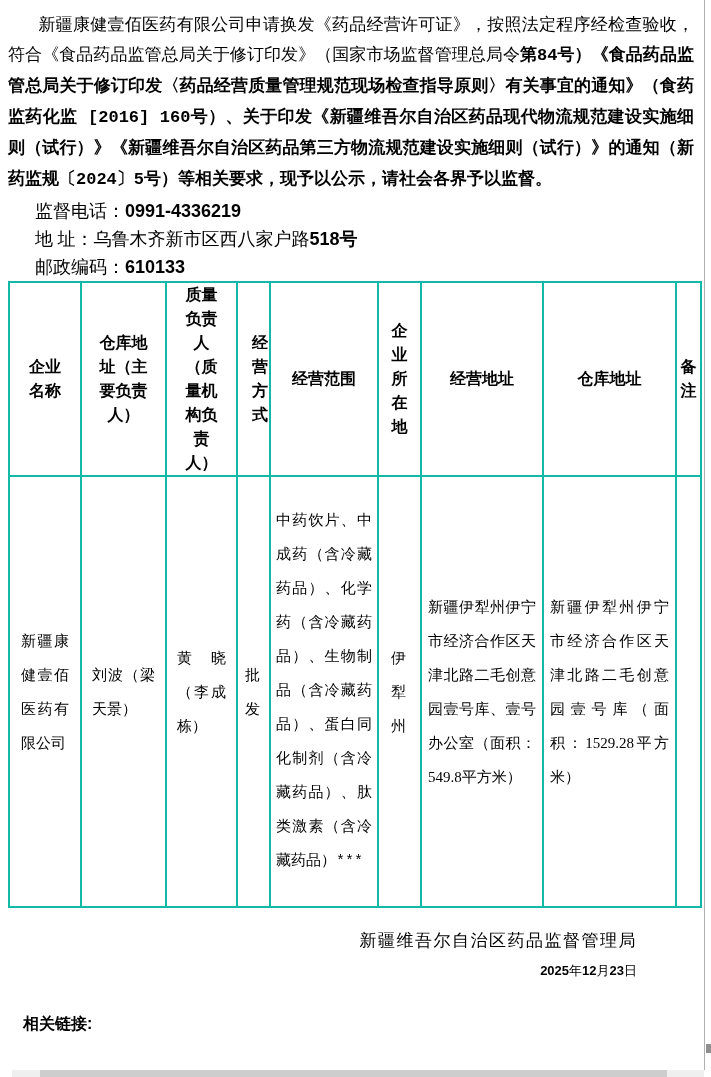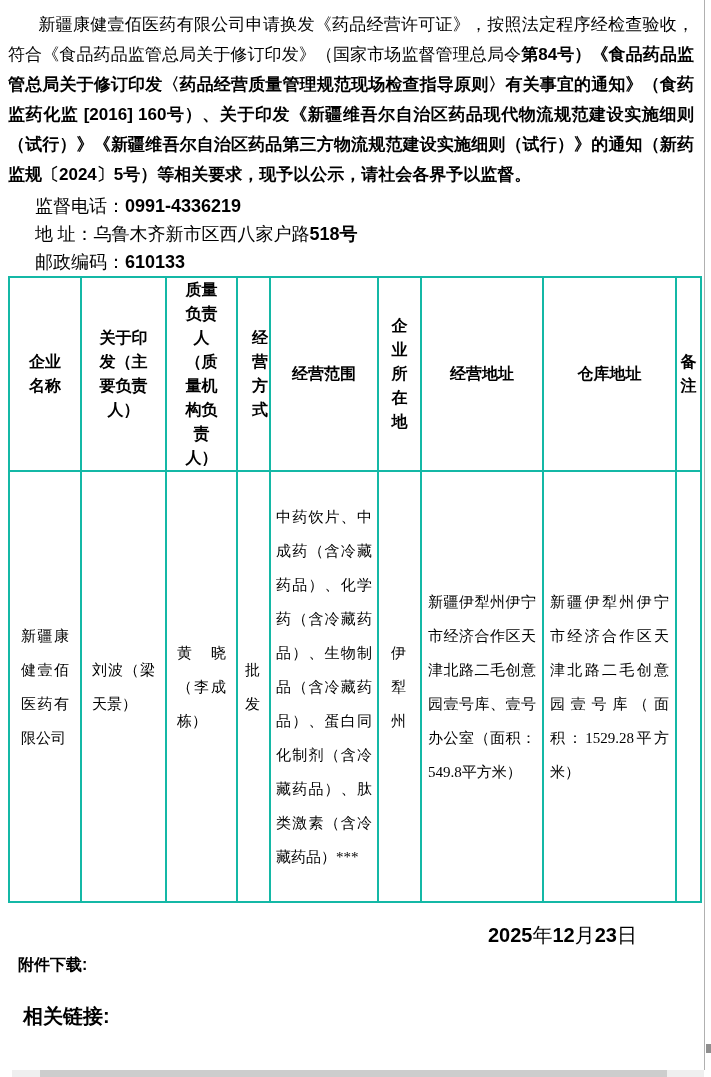--- a/index.html
+++ b/index.html
@@ -15,21 +15,21 @@
 
   
   .intro {
     width: 686px;
     font-size: 17px;
     line-height: 30px;
     text-indent: 1.8em;
     text-align: justify;
   }
   .serif-run { font-family: "Liberation Serif", "DejaVu Serif", serif; }
-  .sans-run  { font-family: Liberation Sans, sans-serif; font-weight: bold; }
+  .sans-run  { font-family: Liberation Mono, monospace; font-weight: bold; }
 
   
   .contact { margin-top: 2px; }
   .contact-line {
     font-size: 18px;
     line-height: 28px;
     padding-left: 27px;
   }
   .num {
     font-family: "Liberation Sans", "DejaVu Sans", sans-serif;
@@ -69,58 +69,58 @@
   th.hc5 { padding: 0 4px;  }
   th.hc6 { padding: 0 11px; }
   th.hc7 { padding: 13px 4px;  }
   th.hc8 { padding: 0 4px;  }
   th.hc9 { padding: 0 3px;  }
 
   td.dc1 { padding: 0 11px; }
   td.dc2 { padding: 0 10px; }
   td.dc3 { padding: 0 10px; }
   td.dc4 { padding: 0 7px;  text-align: center; }
-  td.dc5 { padding: 0 5px;  }
+  td.dc5 { padding: 0 5px; font-family: Liberation Mono, monospace;  }
   td.dc6 { padding: 0 12px; text-align: center; }
   td.dc7 { padding: 0 6px;  }
   td.dc8 { padding: 0 6px;  }
   td.dc9 { padding: 0 3px;  }
 
   
   .sign-block {
     margin-top: 20px;
     padding-right: 66px;
     text-align: right;
   }
   .sign-agency {
     font-size: 17px;
     line-height: 25px;
     letter-spacing: 1.5px;
   }
   .sign-date {
-    margin-top: 18px;
-    font-size: 20px;
+    margin-top: 6px;
+    font-size: 13px;
     line-height: 24px;
   }
 
   
   .attach-label {
     margin-top: 8px;
     padding-left: 10px;
     font-family: "Liberation Sans", "DejaVu Sans", sans-serif;
     font-weight: bold;
     font-size: 16px;
     line-height: 20px;
   }
   .links-label {
     margin-top: 31px;
     padding-left: 15px;
     font-family: "Liberation Sans", "DejaVu Sans", sans-serif;
     font-weight: bold;
-    font-size: 20px;
+    font-size: 16px;
     line-height: 20px;
   }
 
   
   .right-border-line {
     position: absolute;
     left: 704px; top: 0;
     width: 1px; height: 1070px;
     background: #b0b0b0;
   }
@@ -164,21 +164,21 @@
       <col style="width:33px">
         <col style="width:108px">
         <col style="width:43px">
       <col style="width:122px">
         <col style="width:133px">
         <col style="width:25px">
     </colgroup>
     <tbody>
         <tr class="header-row">
       <th class="hc1">企业名称</th>
-      <th class="hc2">关于印发（主要负责人）</th>
+      <th class="hc2">仓库地址（主要负责人）</th>
       <th class="hc3">质量负责人（质量机构负责人）</th>
       <th class="hc4">经营方式</th>
       <th class="hc5">经营范围</th>
       <th class="hc6">企业所在地</th>
       <th class="hc7">经营地址</th>
       <th class="hc8">仓库地址</th>
       <th class="hc9">备注</th>
     </tr>
     <tr class="data-row">
       <td class="dc1">新疆康健壹佰医药有限公司</td>
@@ -188,24 +188,24 @@
       <td class="dc5">中药饮片、中成药（含冷藏药品）、化学药（含冷藏药品）、生物制品（含冷藏药品）、蛋白同化制剂（含冷藏药品）、肽类激素（含冷藏药品）***</td>
       <td class="dc6">伊犁州</td>
       <td class="dc7">新疆伊犁州伊宁市经济合作区天津北路二毛创意园壹号库、壹号办公室（面积：549.8平方米）</td>
       <td class="dc8">新疆伊犁州伊宁市经济合作区天津北路二毛创意园壹号库（面积：1529.28平方米）</td>
       <td class="dc9"></td>
     </tr>
   </tbody>
     </table>
 
   <div class="sign-block">
+    <div class="sign-agency">新疆维吾尔自治区药品监督管理局</div>
     <div class="sign-date"><span class="num">2025</span><span>年</span><span class="num">12</span><span>月</span><span class="num">23</span><span>日</span></div>
   </div>
 
-  <div class="attach-label">附件下载:</div>
   <div class="links-label">相关链接:</div>
 
 </div>
 
 <div class="right-border-line"></div>
 <div class="v-scroll-thumb"></div>
 <div class="h-scroll-track"></div>
 <div class="h-scroll-thumb"></div>
 
 </body></html>

